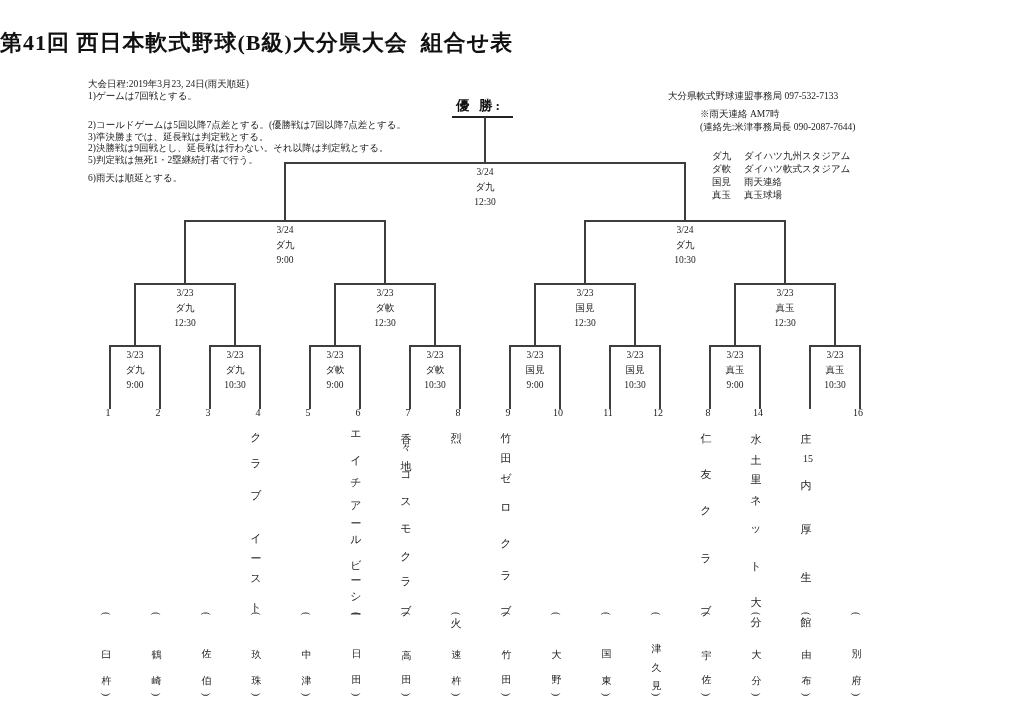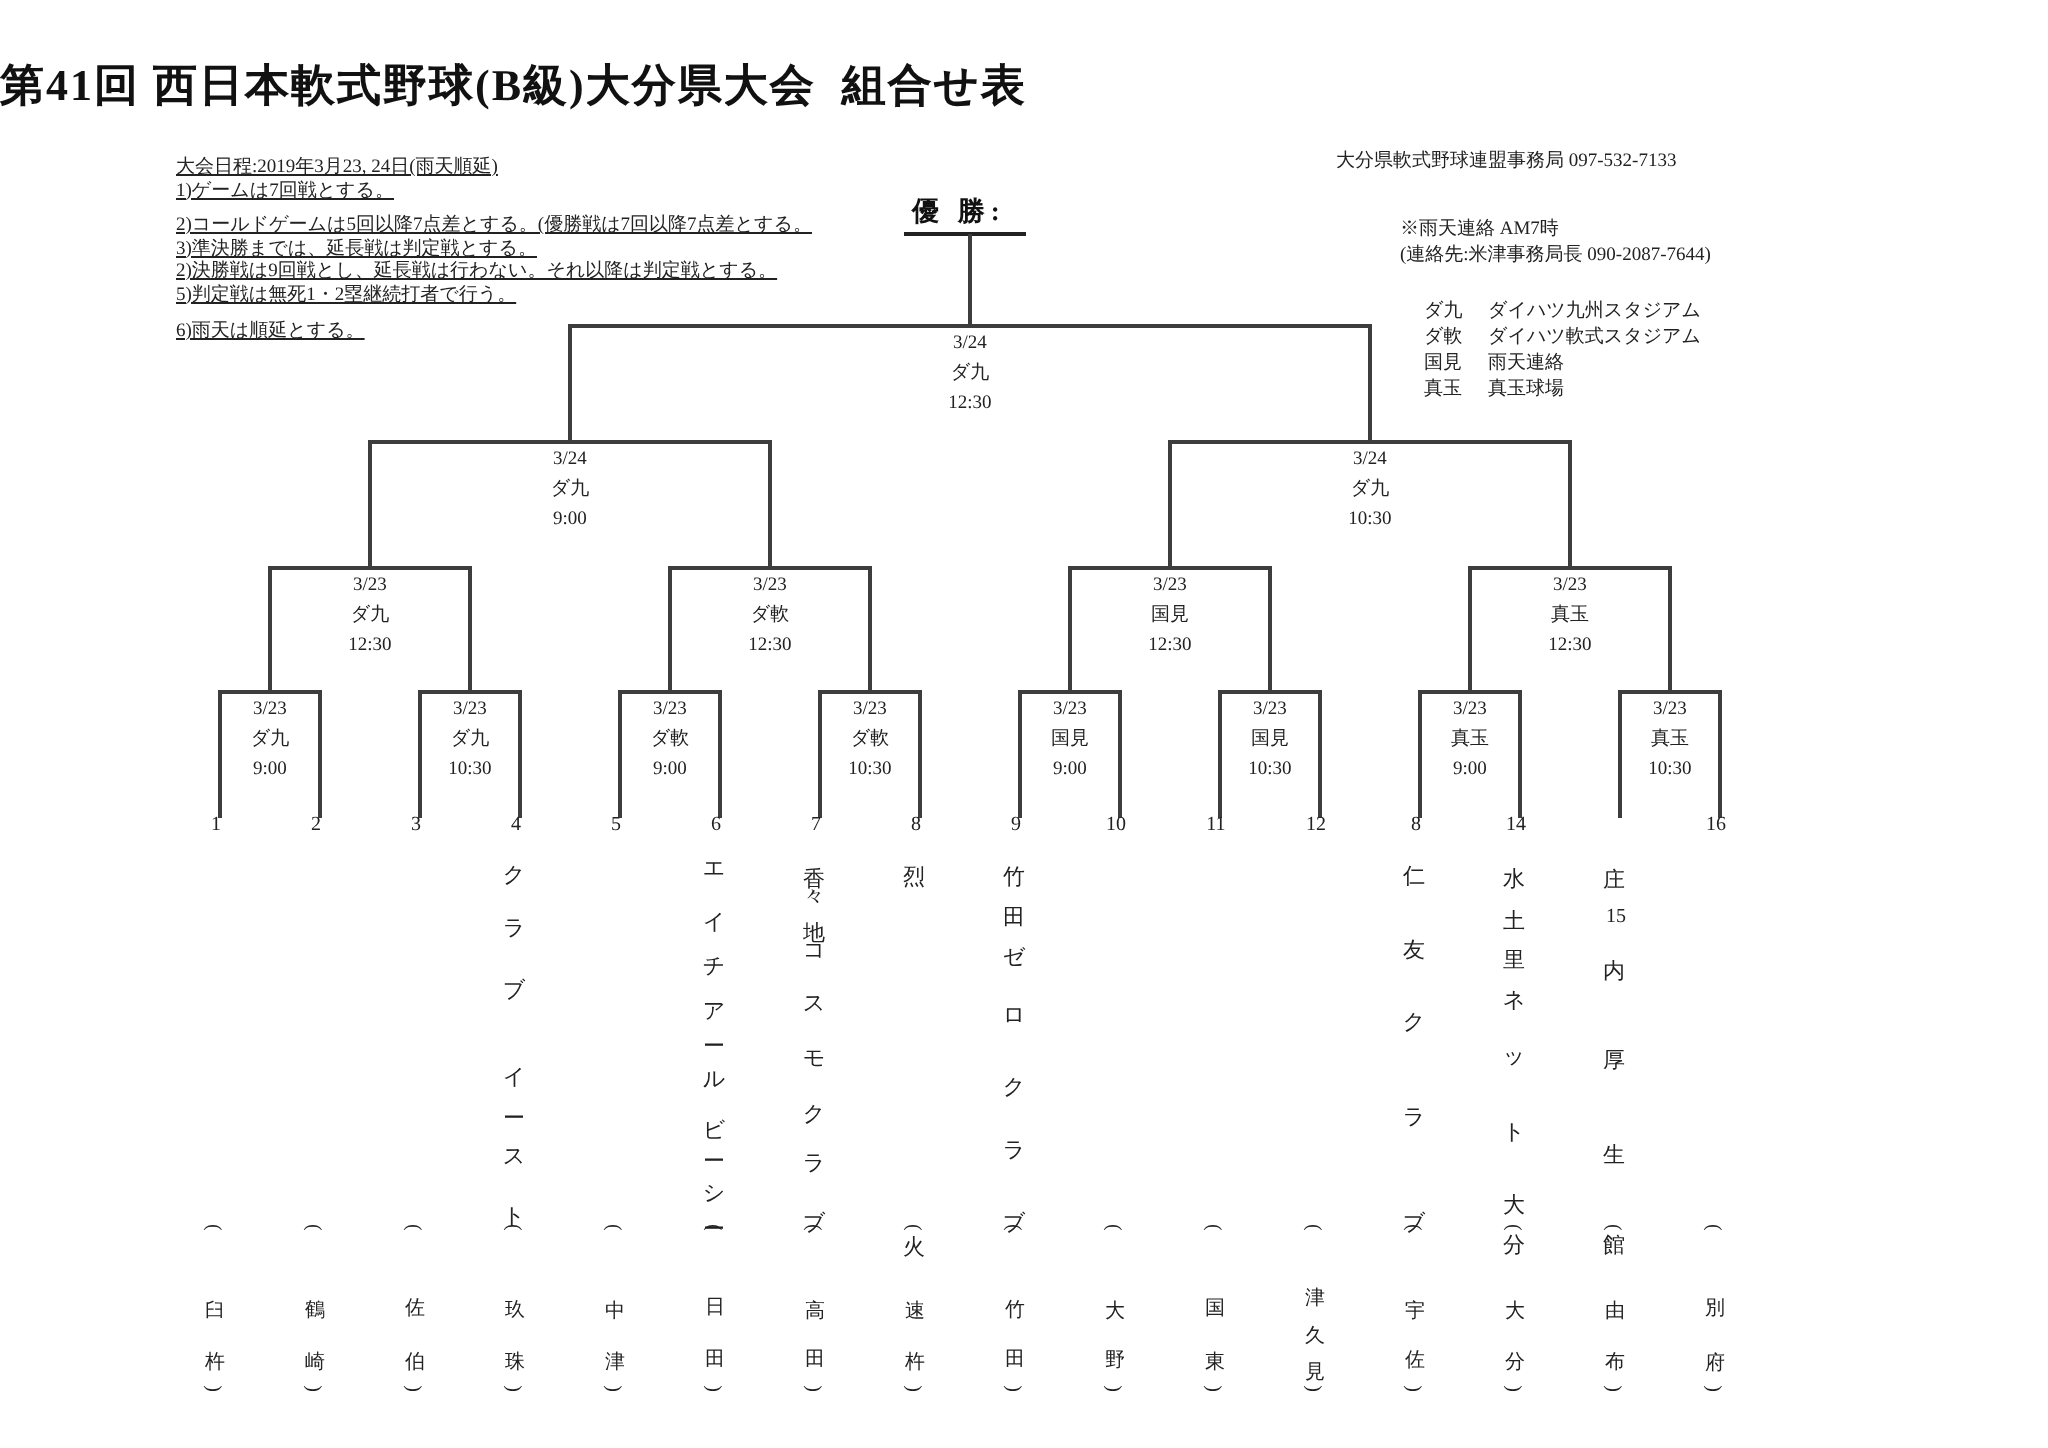--- a/index.html
+++ b/index.html
@@ -5,24 +5,24 @@
   html,body{margin:0;padding:0;background:#ffffff;}
   .page{
     position:relative;width:1024px;height:724px;background:#ffffff;
     font-family:"Liberation Serif", serif;color:#1f1f1f;overflow:hidden;
   }
   .title{
     position:absolute;top:28px;left:0;width:970px;text-align:left;
     font-size:22px;font-weight:bold;letter-spacing:1px;white-space:pre;color:#111;
   }
   .rules{position:absolute;left:88px;top:79px;font-size:9.5px;line-height:11.5px;color:#222;}
-  .rule-line{white-space:pre;text-decoration:underline;}
-  .gap-a{margin-top:6px;text-align:center;}
+  .rule-line{white-space:pre;}
+  .gap-a{margin-top:18px;text-align:center;}
   .gap-b{margin-top:7px;}
-  .office{position:absolute;left:668px;top:74px;font-size:9.5px;color:#222;white-space:pre;}
+  .office{position:absolute;left:668px;top:90px;font-size:9.5px;color:#222;white-space:pre;}
   .rain1{position:absolute;left:700px;top:108px;font-size:9.5px;color:#222;white-space:pre;}
   .rain2{position:absolute;left:700px;top:121px;font-size:9.5px;color:#222;white-space:pre;}
   .venues{position:absolute;left:712px;top:150px;font-size:9.5px;line-height:13px;color:#222;}
   .venue-abbr{display:inline-block;width:32px;}
   .champ{
     position:absolute;left:452px;top:97px;font-size:13.5px;font-weight:bold;
     letter-spacing:3px;border-bottom:2px solid #222;padding:0 10px 1px 4px;color:#111;white-space:pre;
   }
   .bline{position:absolute;background:#3d3d3d;}
   .match{

